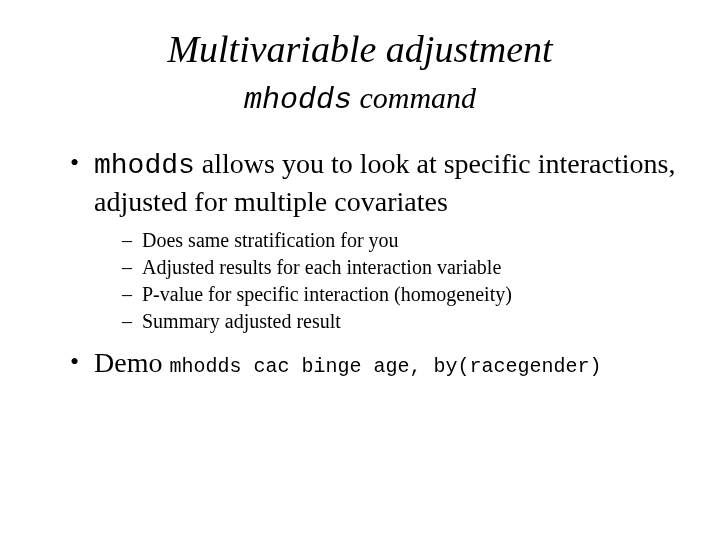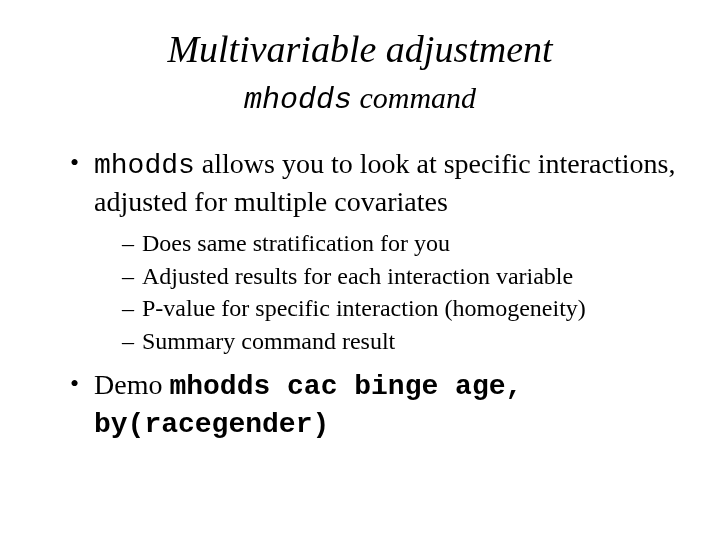--- a/index.html
+++ b/index.html
@@ -42,48 +42,48 @@
     top: 0;
     font-size: 26px;
   }
   ul.sub {
     list-style: none;
     padding-left: 28px;
     margin-top: 8px;
   }
   ul.sub > li {
     position: relative;
-    font-size: 24px;
+    font-size: 20px;
     line-height: 1.35;
     padding-left: 20px;
   }
   ul.sub > li::before {
     content: "–";
     position: absolute;
     left: 0;
     top: 0;
   }
-  .demo-cmd { font-size: 28px; font-weight: bold; }
+  .demo-cmd { font-size: 20px; }
 </style>
 </head>
 <body>
 
 <div class="title-block">
   <div class="title">Multivariable adjustment</div>
   <div class="subtitle">
     <span class="code">mhodds</span><span> command</span>
   </div>
 </div>
 
 <ul class="top">
   <li>
     <span class="code">mhodds</span><span> allows you to look at specific interactions, adjusted for multiple covariates</span>
     <ul class="sub">
       <li>Does same stratification for you</li>
       <li>Adjusted results for each interaction variable</li>
       <li>P-value for specific interaction (homogeneity)</li>
-      <li>Summary command result</li>
+      <li>Summary adjusted result</li>
     </ul>
   </li>
   <li>
     <span>Demo </span><span class="code demo-cmd">mhodds cac binge age, by(racegender)</span>
   </li>
 </ul>
 
 </body></html>

